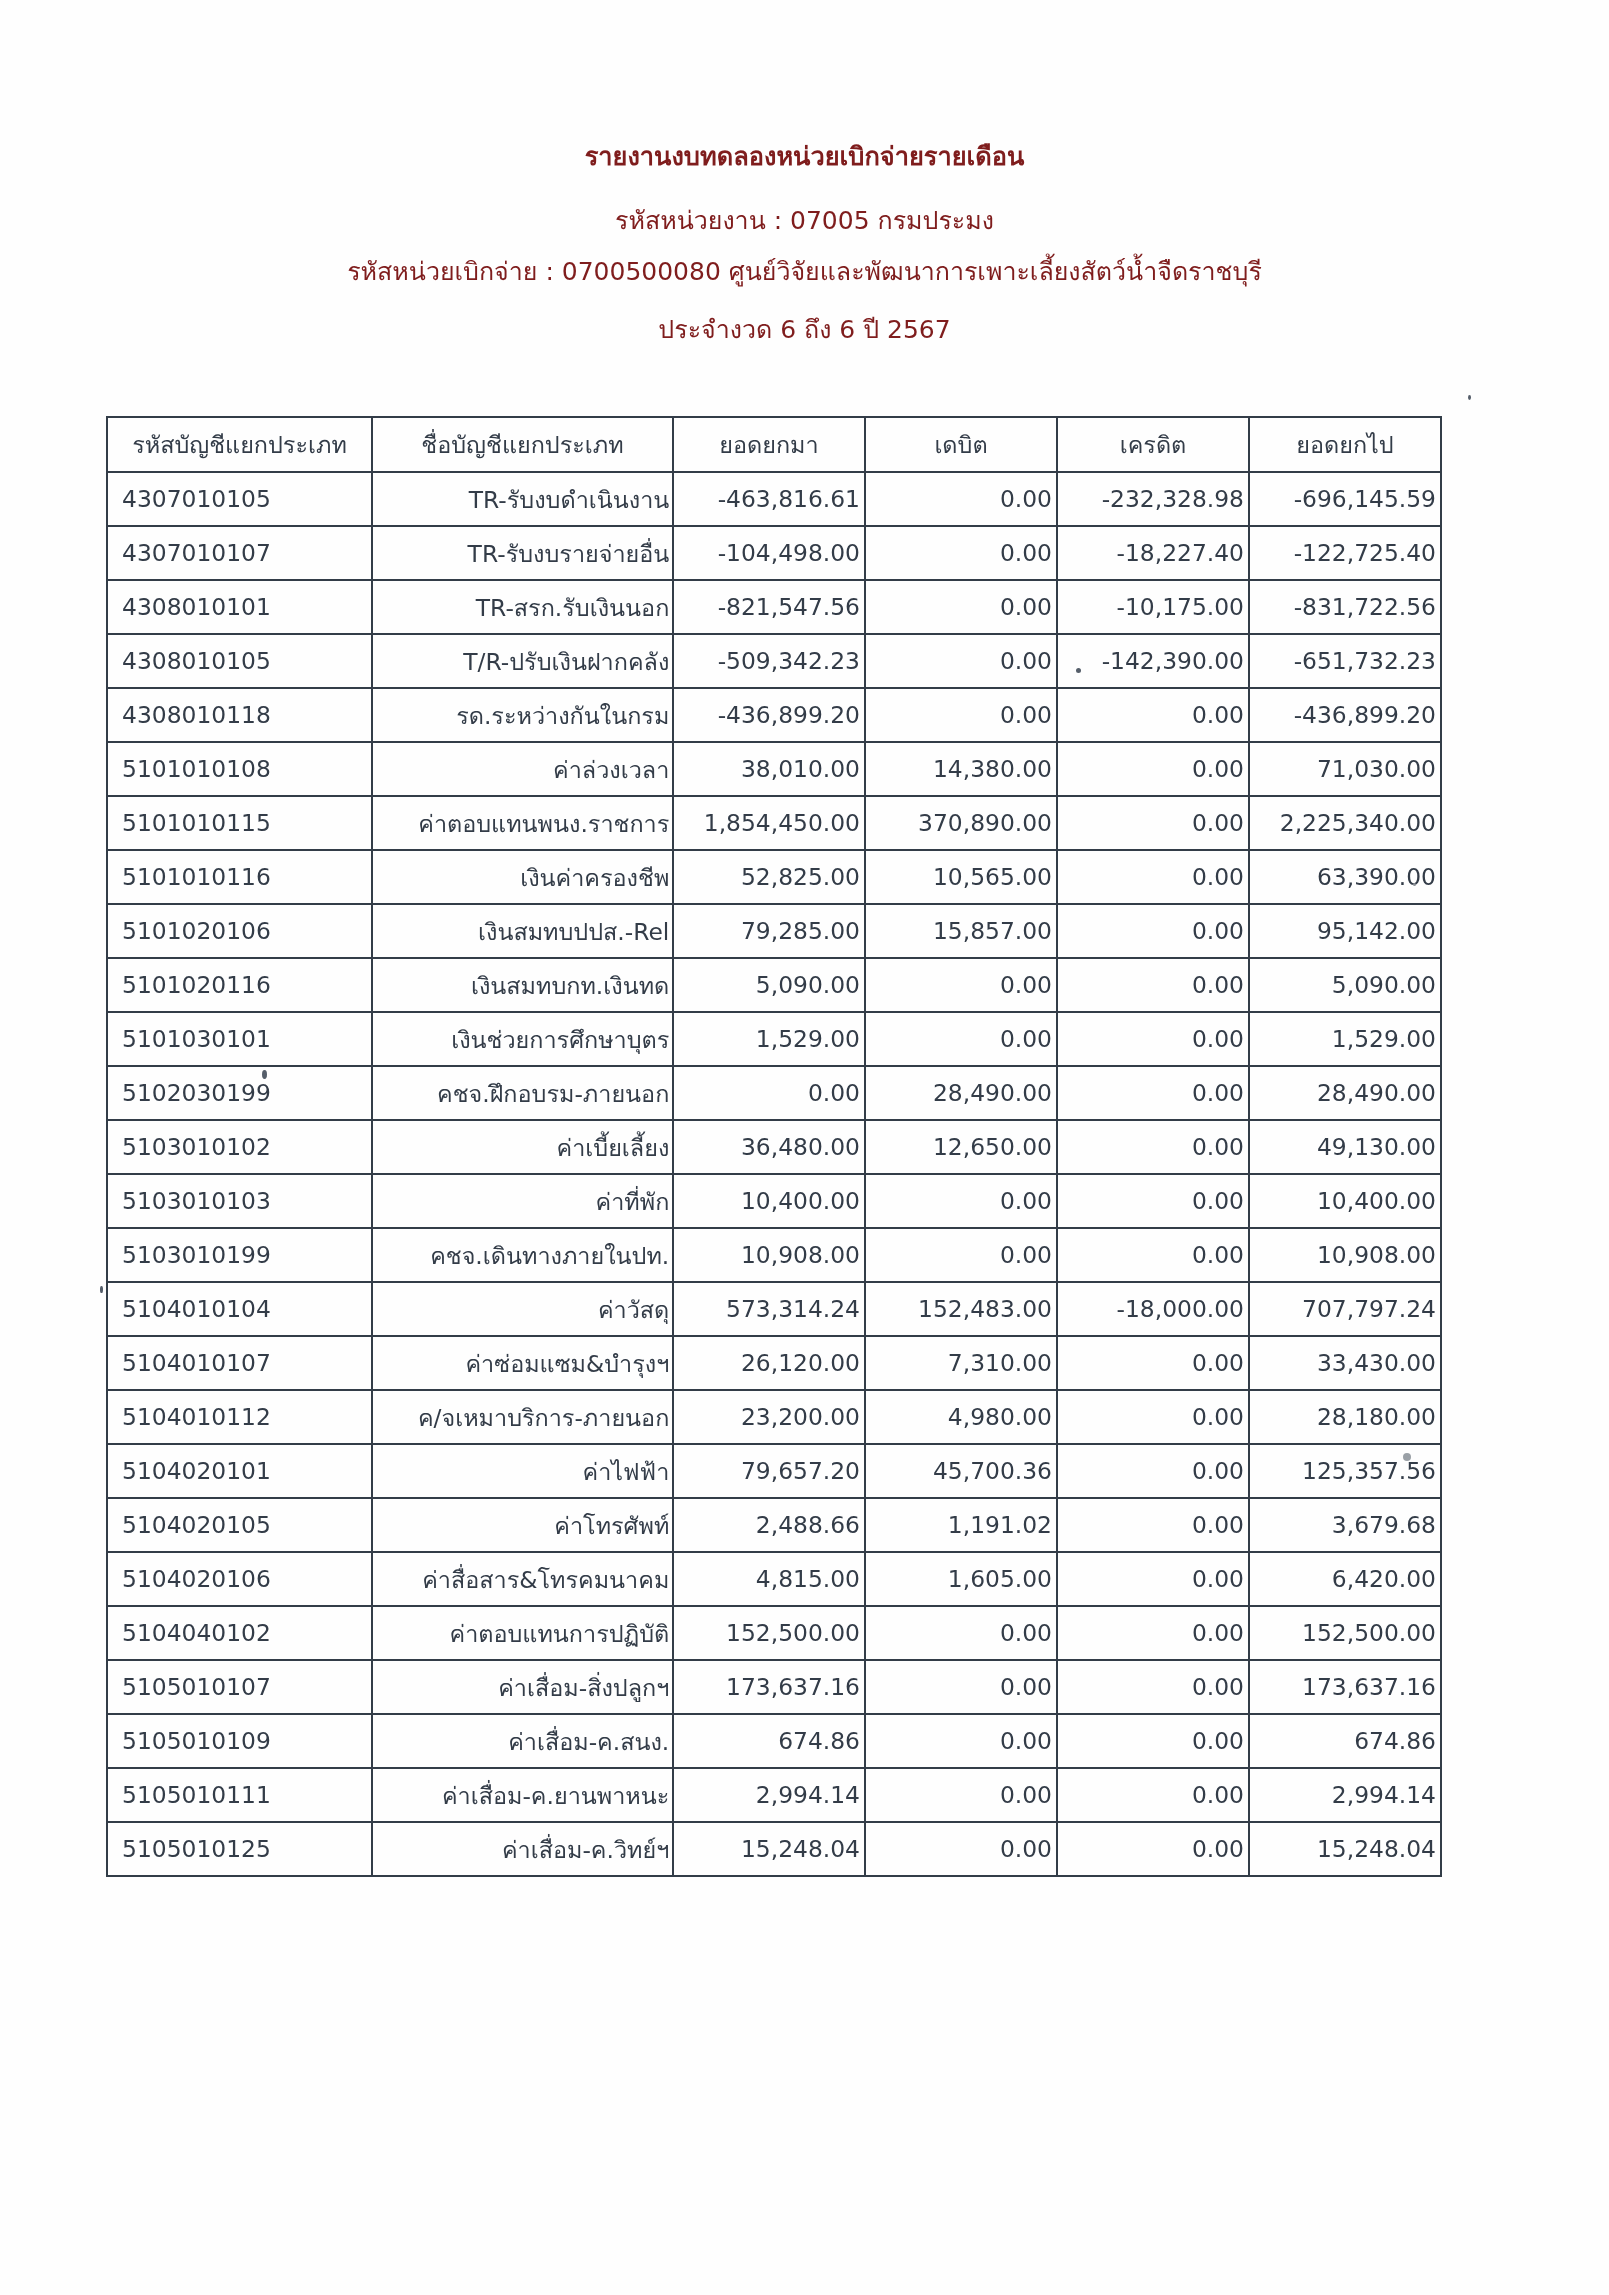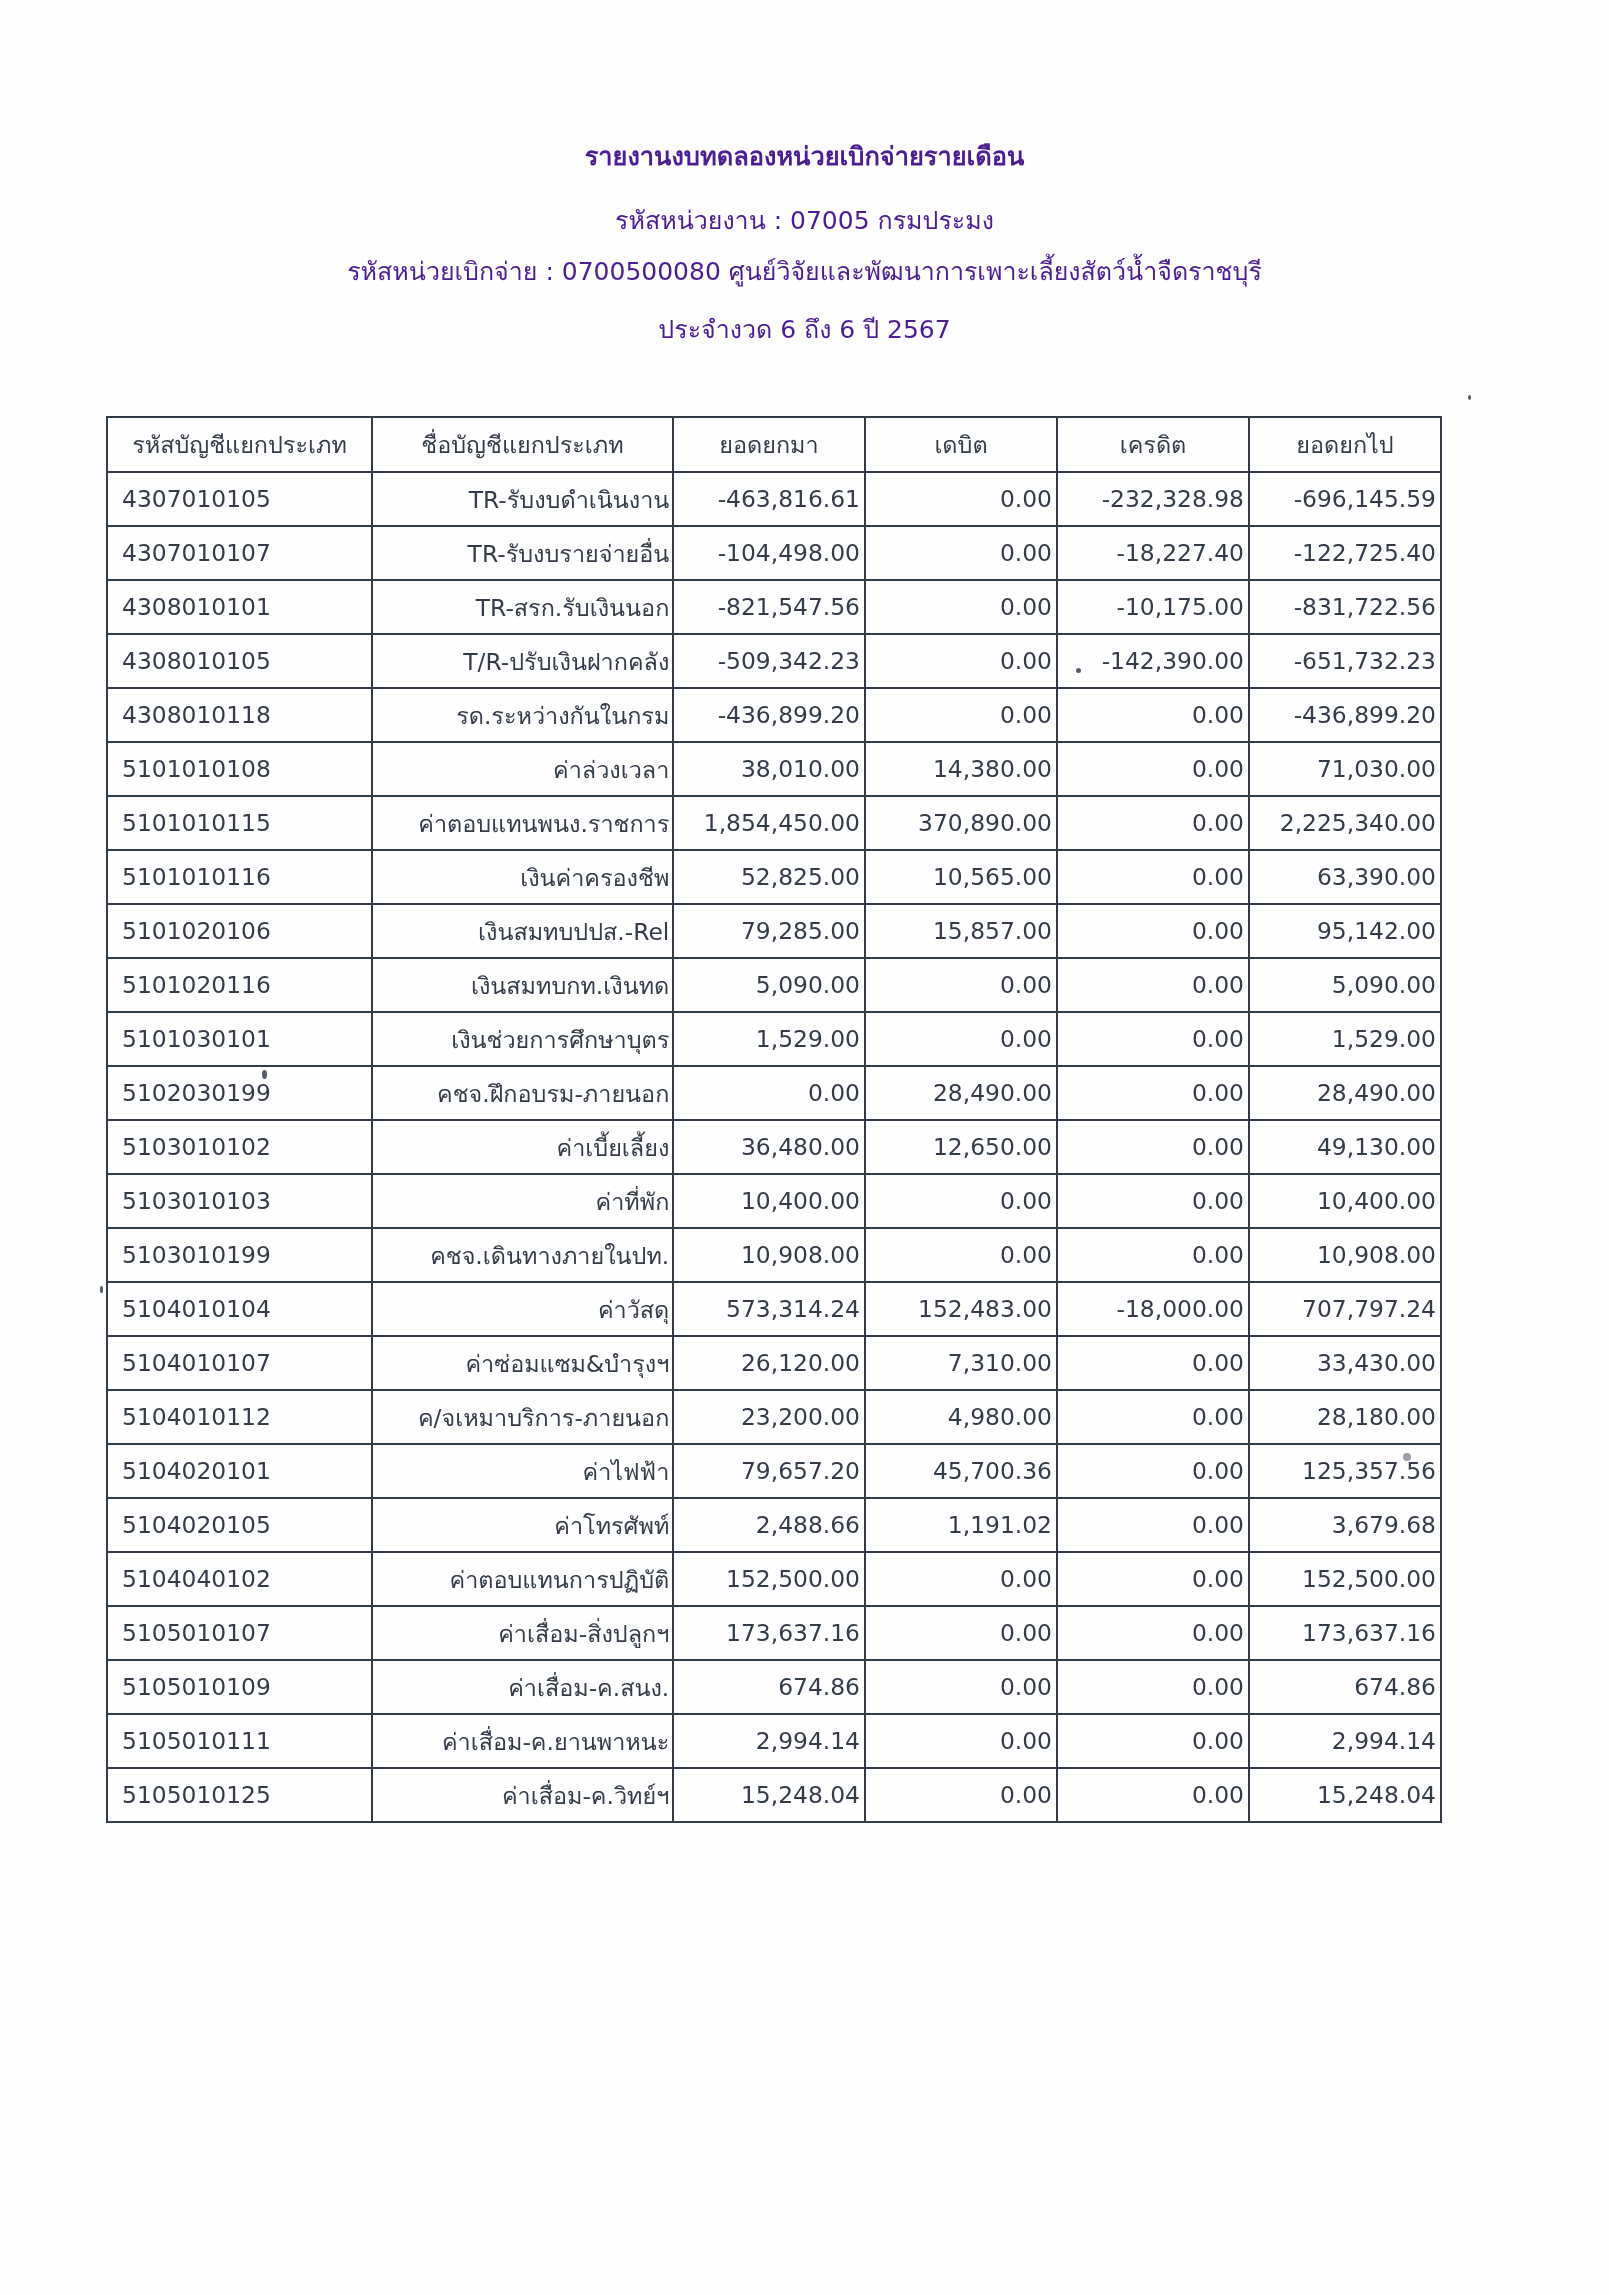--- a/index.html
+++ b/index.html
@@ -22,21 +22,21 @@
       height: 2295px;
       background: #fefefe;
     }
     .title-line {
       position: absolute;
       left: 0;
       width: 1609px;
       text-align: center;
       font-size: 25px;
       line-height: 33px;
-      color: #4c1d95;
+      color: #7f1d1d;
       white-space: nowrap;
     }
     .title-line.main {
       font-weight: bold;
       top: 140px;
       font-size: 25.4px;
     }
     .title-line.agency { top: 204px; }
     .title-line.unit { top: 255px; }
     .title-line.period { top: 313px; }
@@ -265,20 +265,28 @@
         </tr>
         <tr>
           <td class="code">5104020105</td>
           <td class="name">ค่าโทรศัพท์</td>
           <td class="num">2,488.66</td>
           <td class="num">1,191.02</td>
           <td class="num">0.00</td>
           <td class="num">3,679.68</td>
         </tr>
         <tr>
+          <td class="code">5104020106</td>
+          <td class="name">ค่าสื่อสาร&amp;โทรคมนาคม</td>
+          <td class="num">4,815.00</td>
+          <td class="num">1,605.00</td>
+          <td class="num">0.00</td>
+          <td class="num">6,420.00</td>
+        </tr>
+        <tr>
           <td class="code">5104040102</td>
           <td class="name">ค่าตอบแทนการปฏิบัติ</td>
           <td class="num">152,500.00</td>
           <td class="num">0.00</td>
           <td class="num">0.00</td>
           <td class="num">152,500.00</td>
         </tr>
         <tr>
           <td class="code">5105010107</td>
           <td class="name">ค่าเสื่อม-สิ่งปลูกฯ</td>

